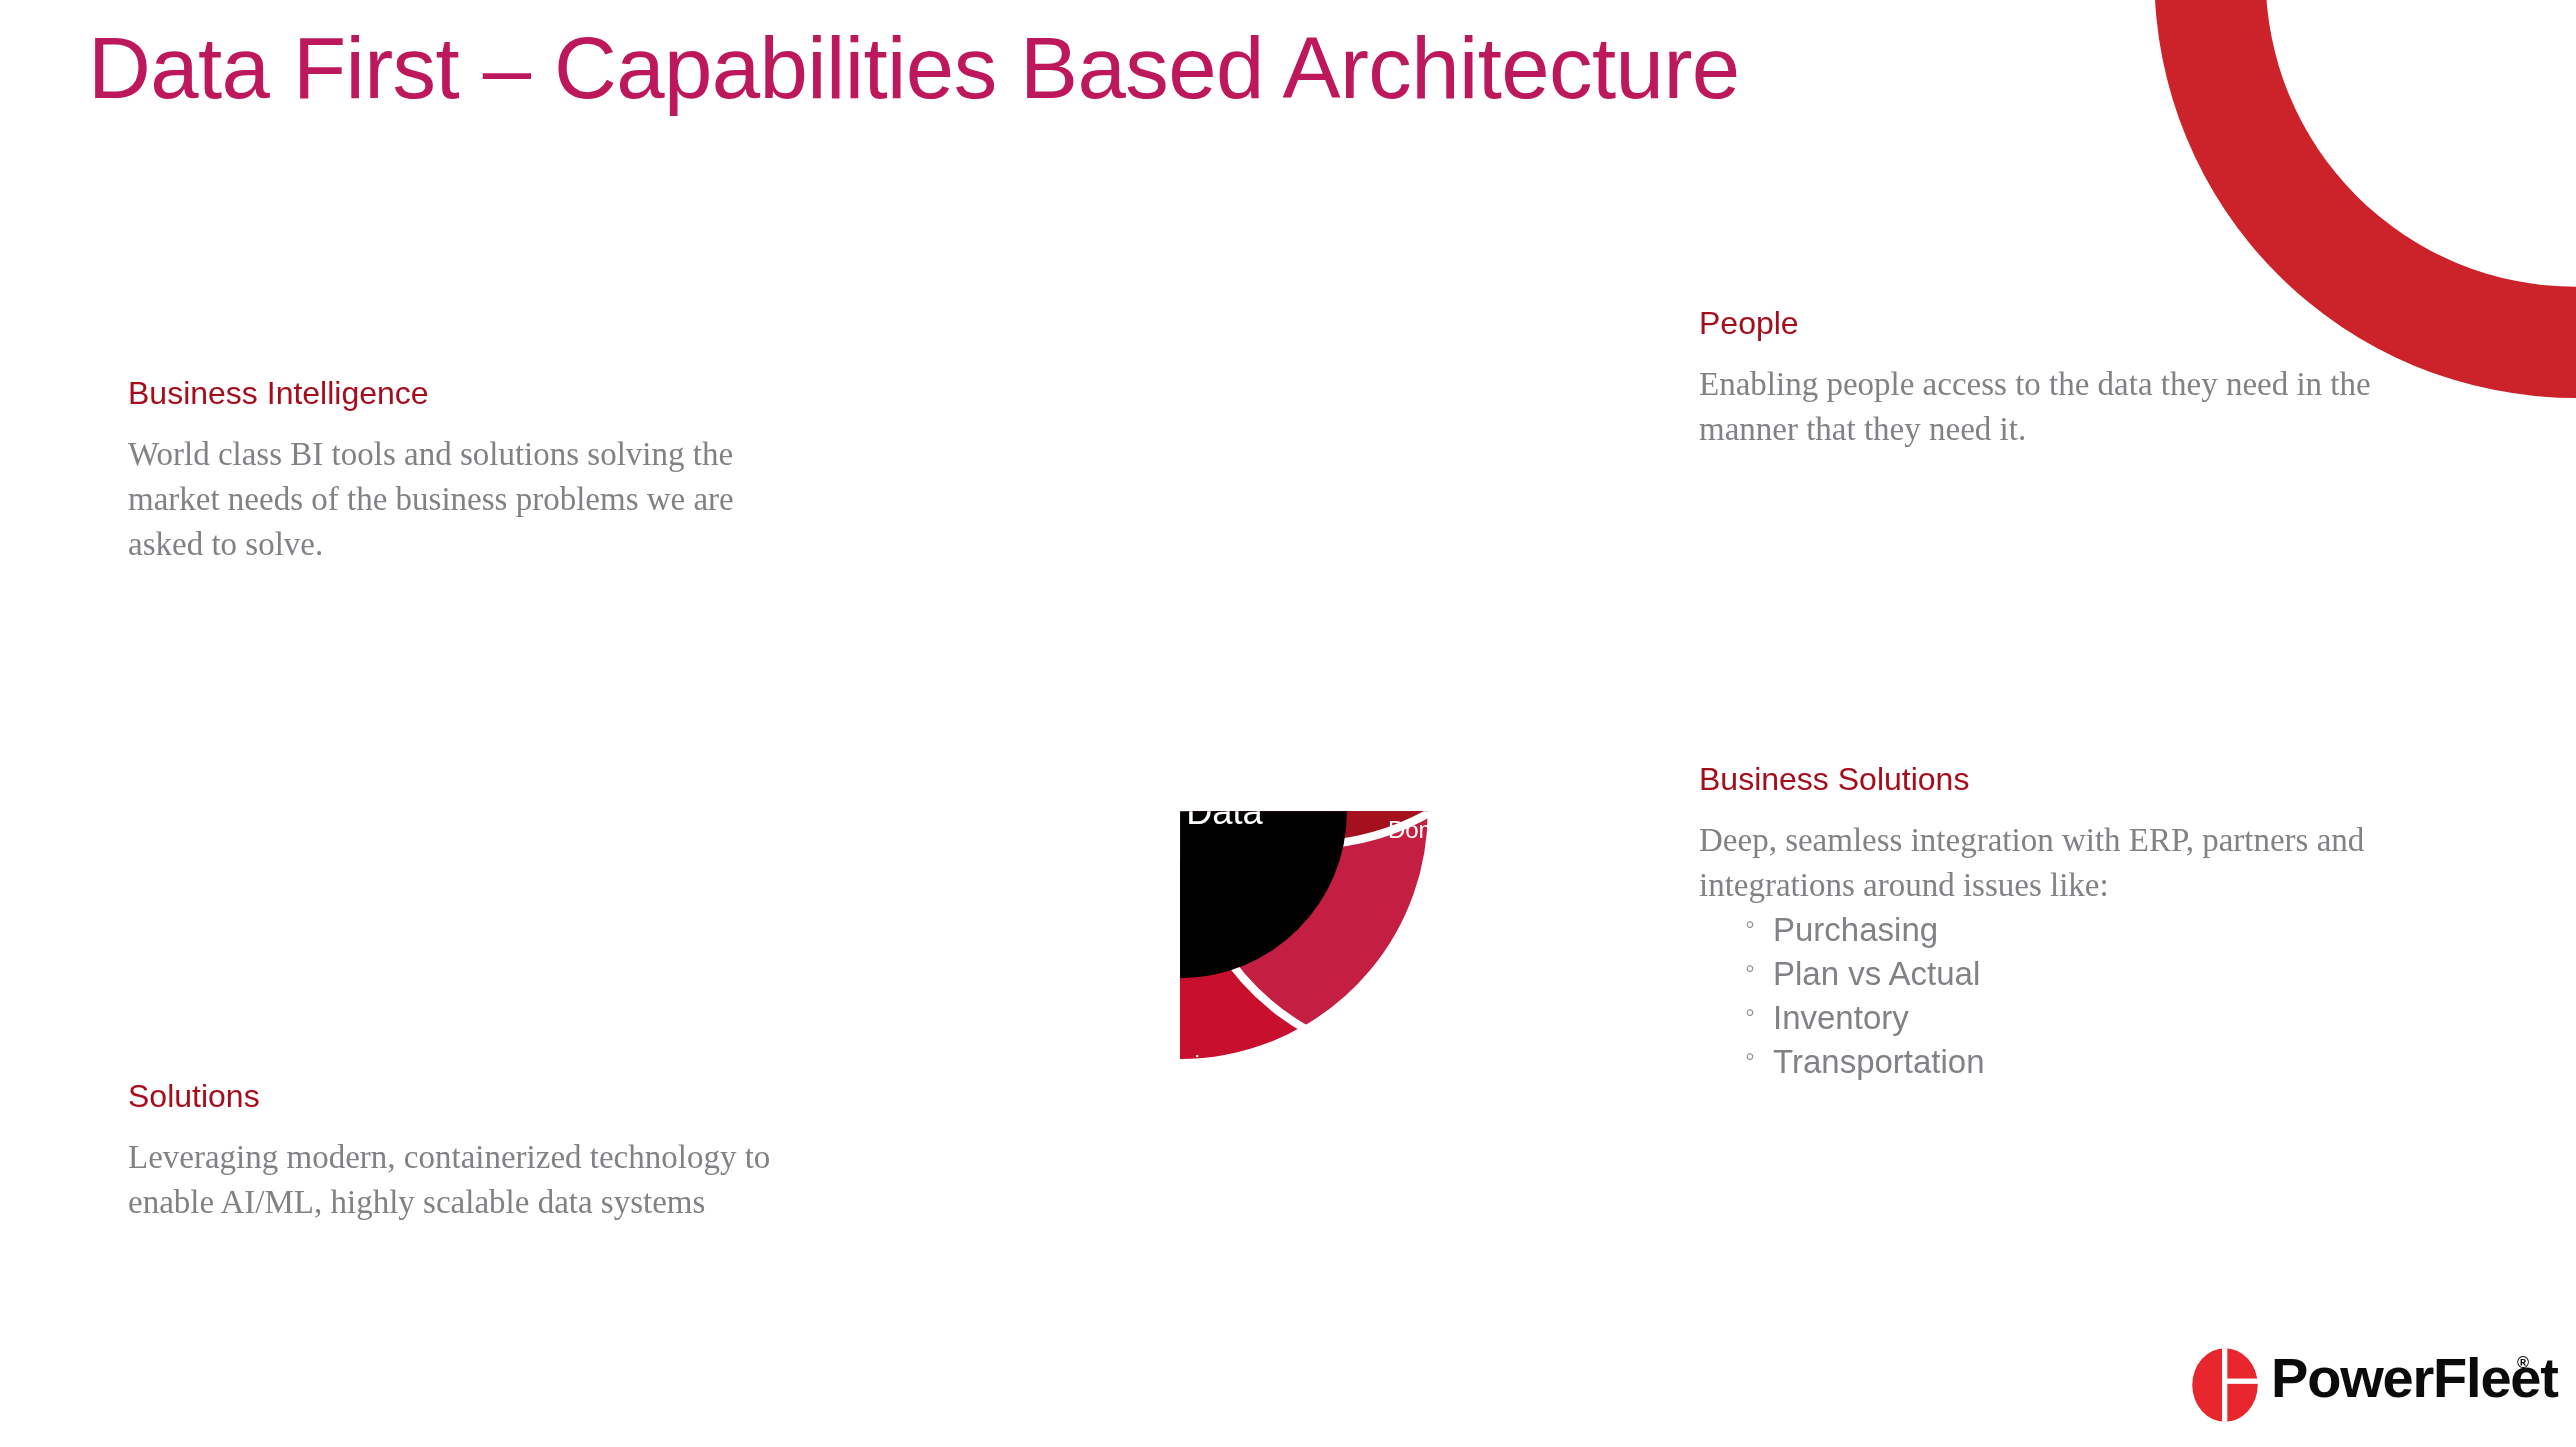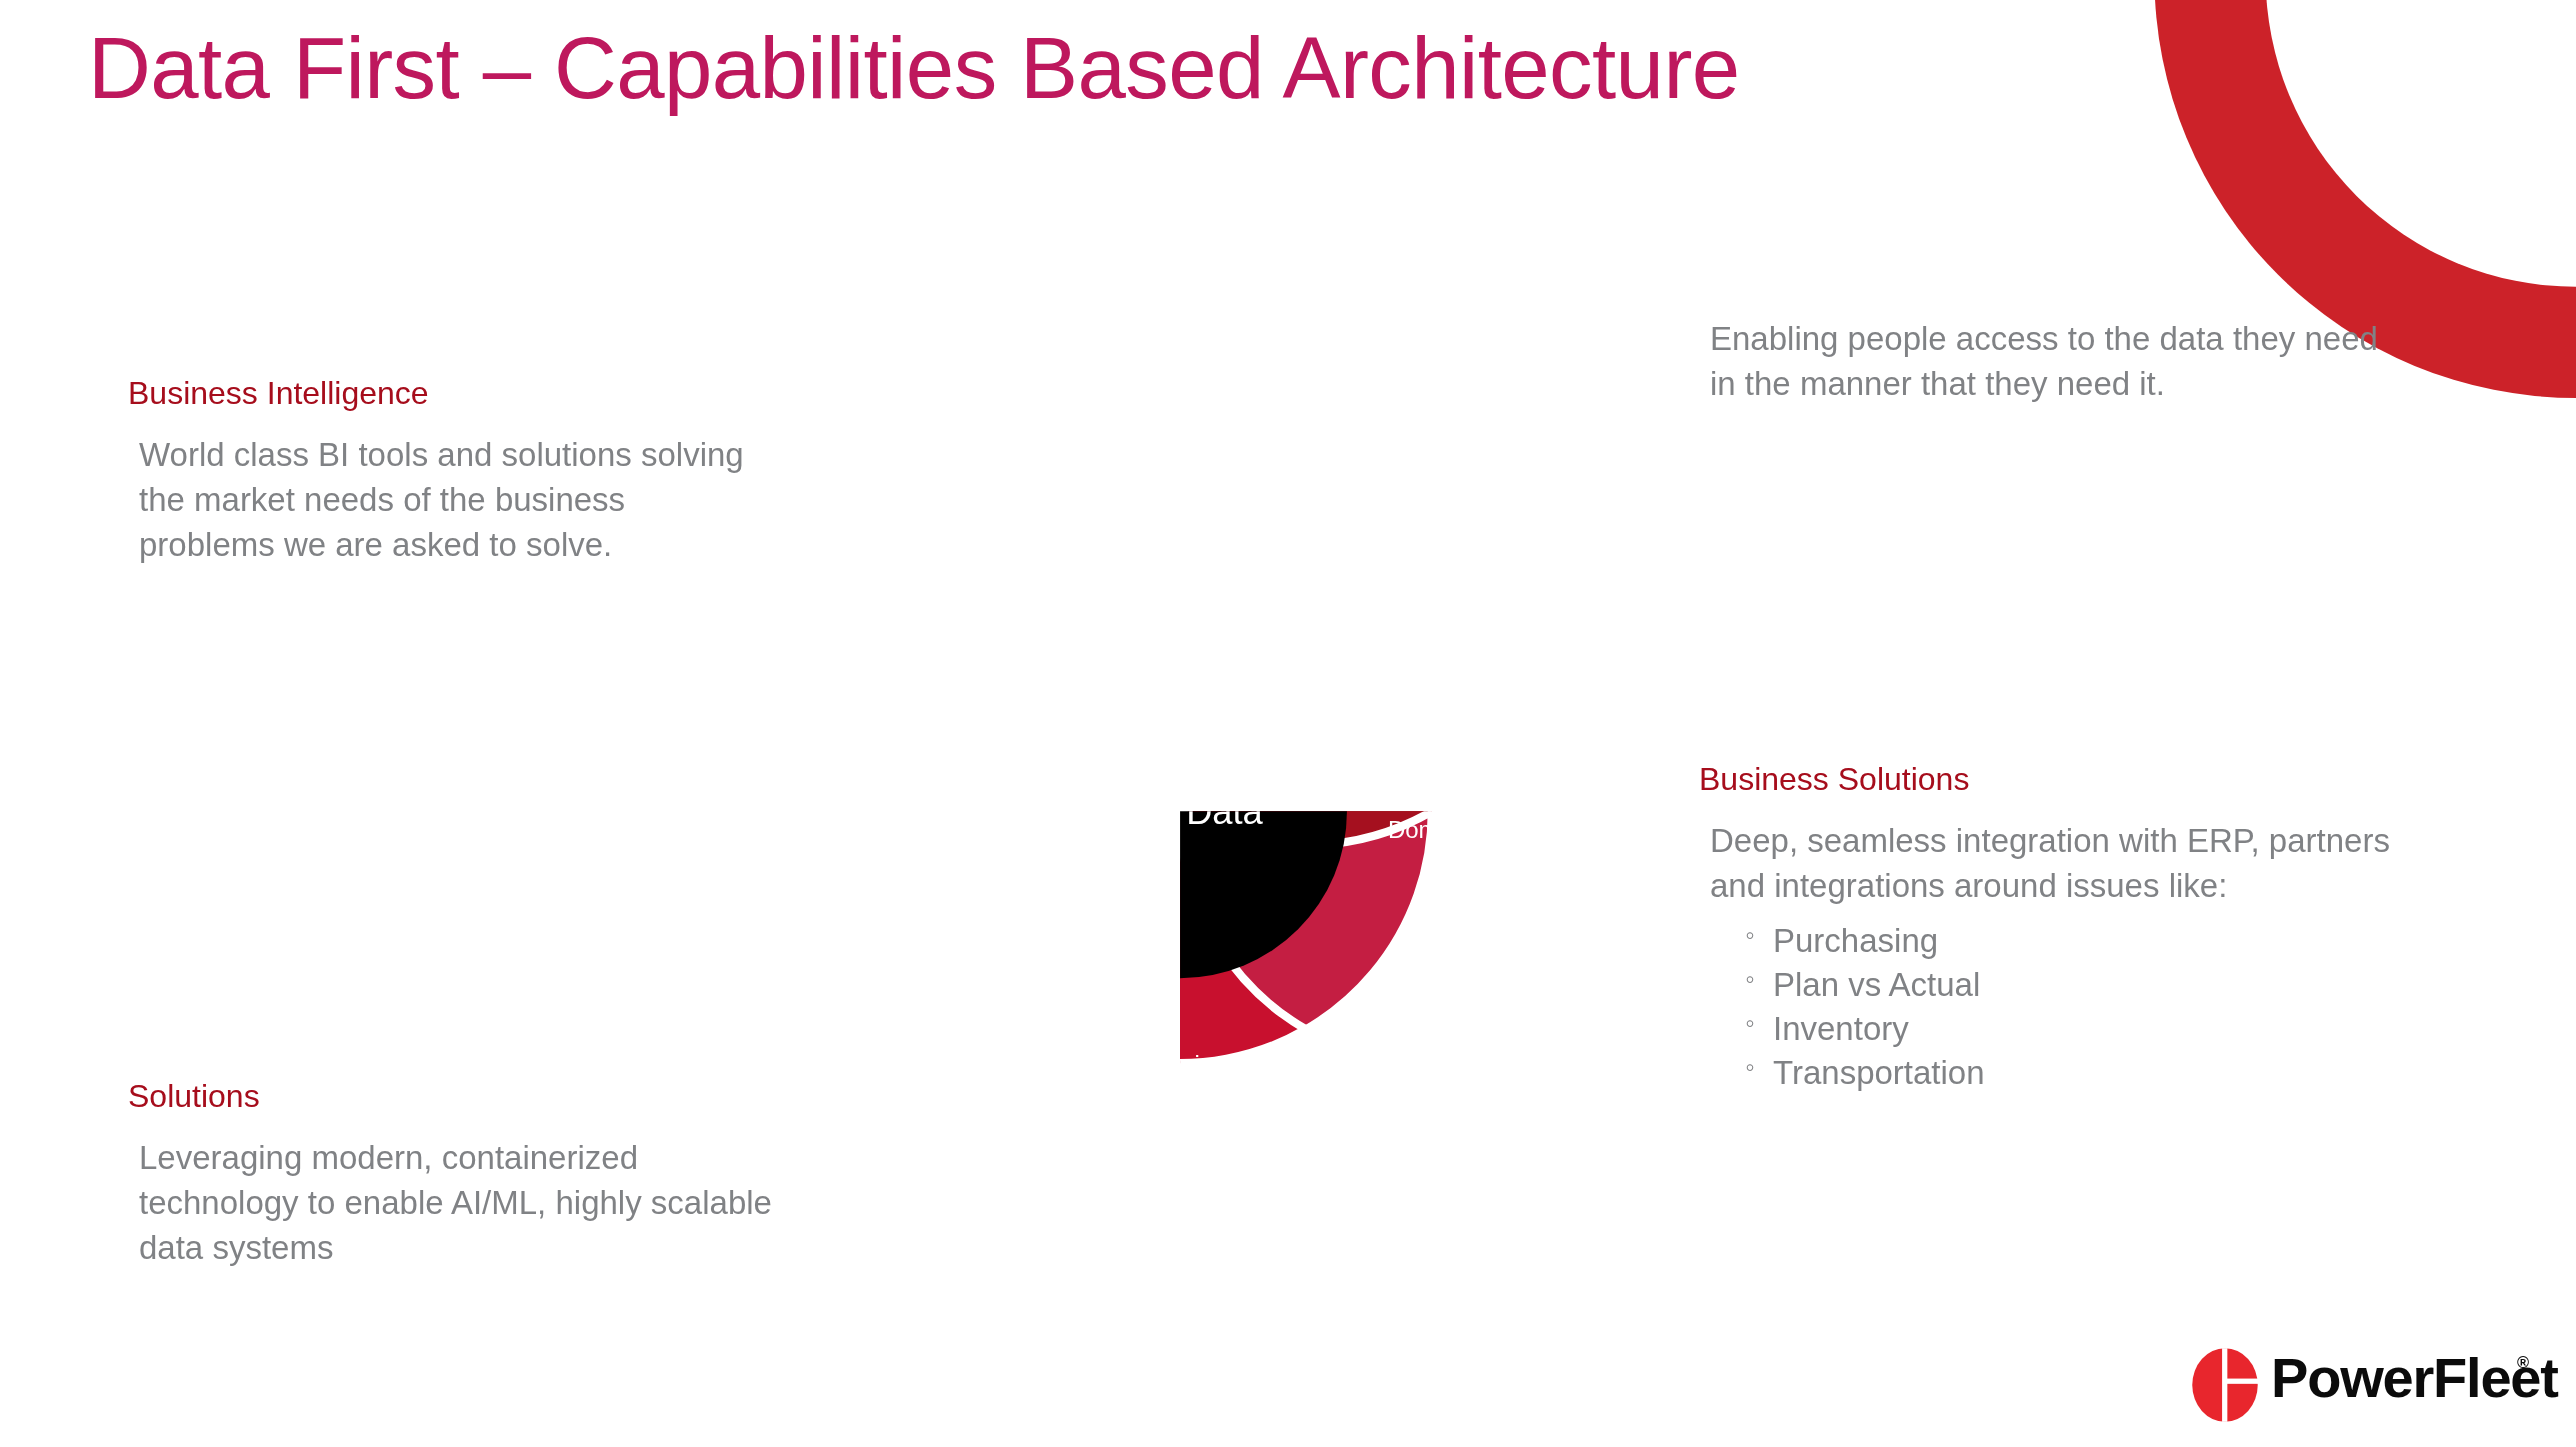--- a/index.html
+++ b/index.html
@@ -19,21 +19,21 @@
     font-size:87px;line-height:1.16;font-weight:400;color:#be185d;
     letter-spacing:-0.6px;
   }
 
   
   .block{position:absolute;}
   .block .head{
     color:#A60D1C;font-size:32px;font-weight:400;line-height:1.15;margin:0 0 20px 0;
   }
   .block .body{
-    color:#808285;font-size:33px;font-weight:400;line-height:1.37;margin:11px;
+    color:#808285;font-size:33px;font-weight:400;line-height:1.37;margin:0;font-family:Liberation Serif, serif;
   }
   #blk-bi{left:128px;top:375px;width:633px;}
   #blk-tech{left:128px;top:1078px;width:674px;}
   #blk-people{left:1699px;top:305px;width:691px;}
   #blk-solutions{left:1699px;top:761px;width:761px;}
 
   ul.sub{list-style:none;margin:0;padding:0 0 0 46px;}
   ul.sub li{
     color:#808285;font-size:33px;line-height:1.33;position:relative;padding-left:28px;
   }
@@ -84,20 +84,21 @@
     <p class="head">Business Intelligence</p>
     <p class="body">World class BI tools and solutions solving the market needs of the business problems we are asked to solve.</p>
   </div>
 
   <div class="block" id="blk-tech">
     <p class="head">Solutions</p>
     <p class="body">Leveraging modern, containerized technology to enable AI/ML, highly scalable data systems</p>
   </div>
 
   <div class="block" id="blk-people">
+    <p class="head">People</p>
     <p class="body">Enabling people access to the data they need in the manner that they need it.</p>
   </div>
 
   <div class="block" id="blk-solutions">
     <p class="head">Business Solutions</p>
     <p class="body">Deep, seamless integration with ERP, partners and integrations around issues like:</p>
     <ul class="sub">
       <li>Purchasing</li>
       <li>Plan vs Actual</li>
       <li>Inventory</li>

